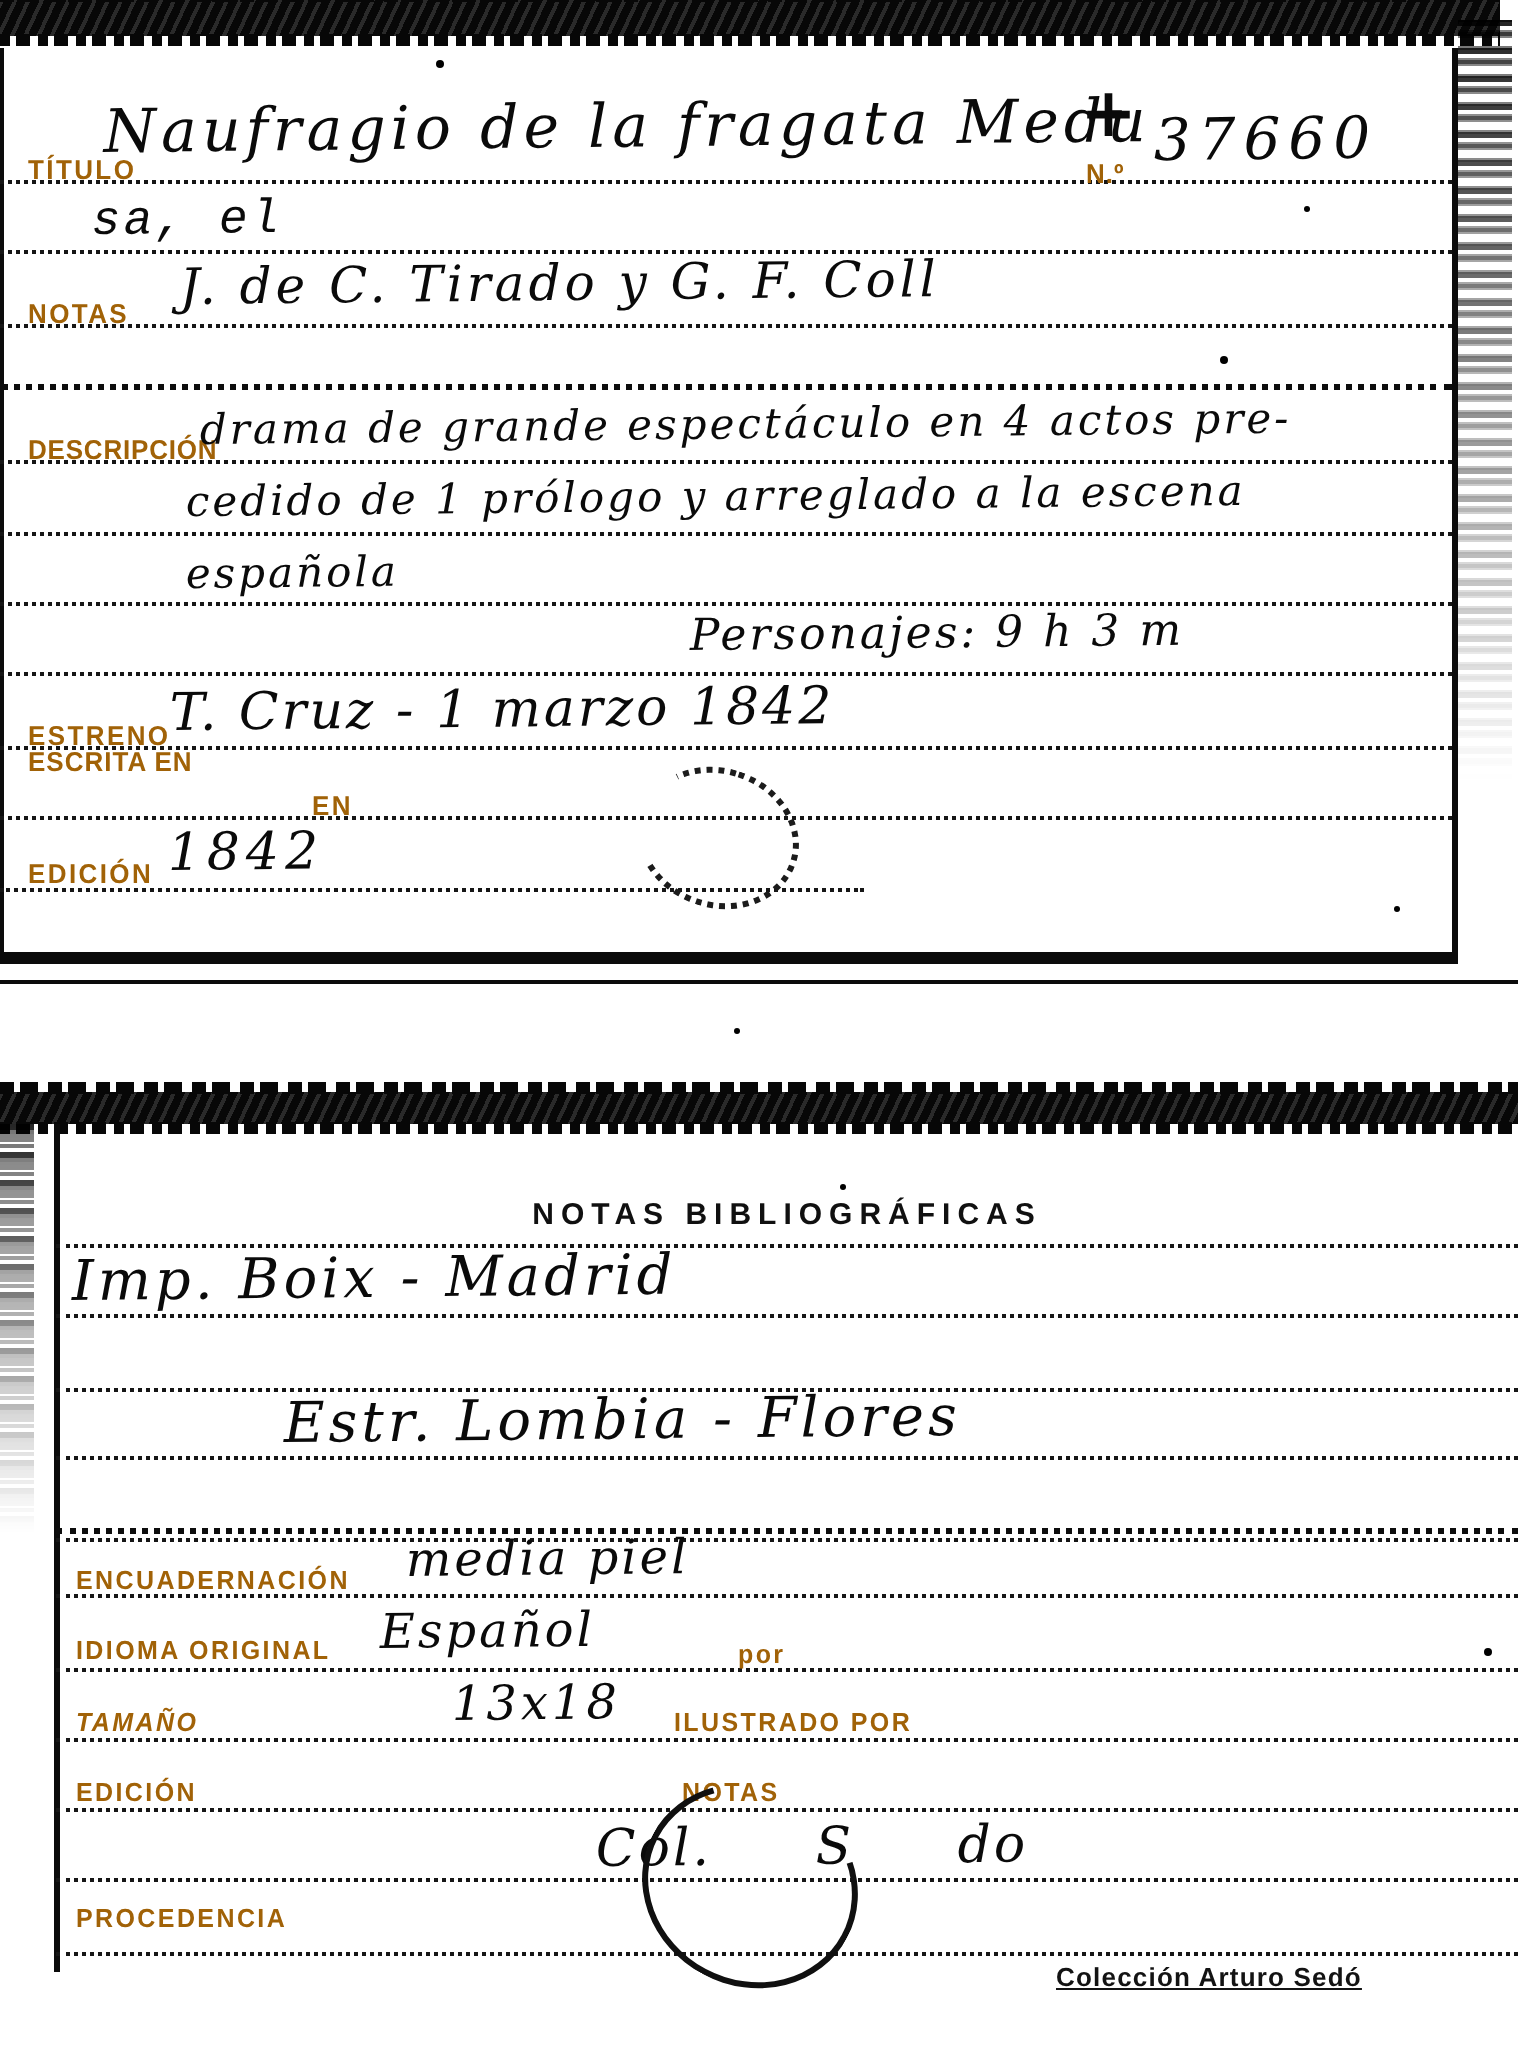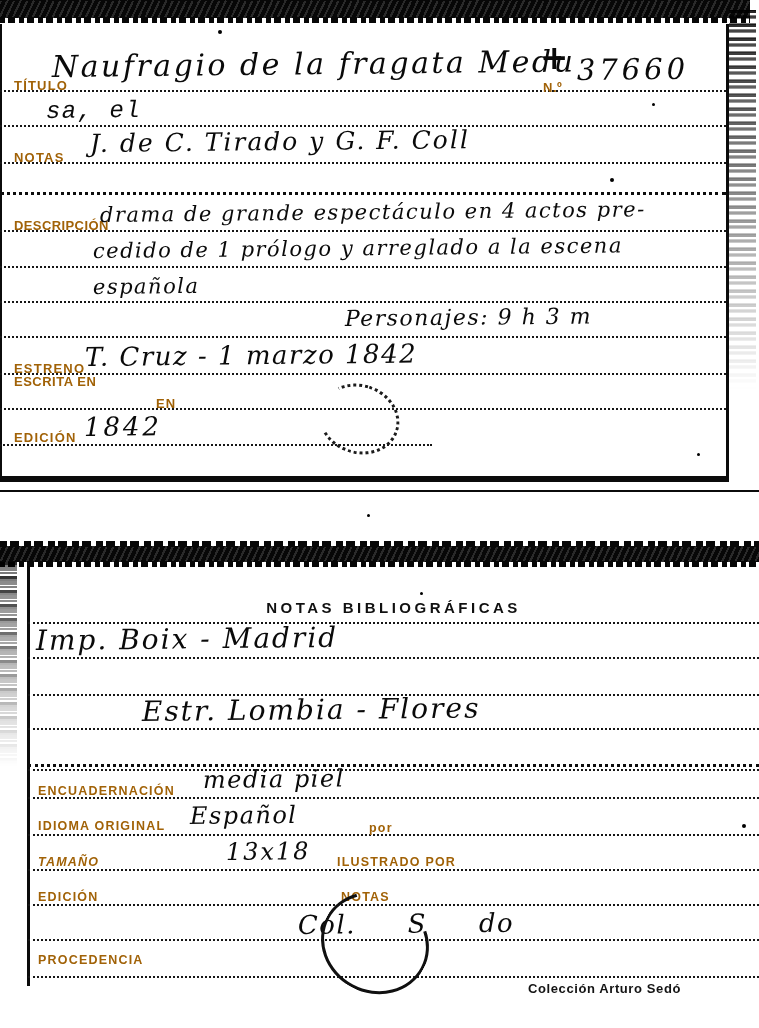--- a/index.html
+++ b/index.html
@@ -148,21 +148,21 @@
     <div class="label label-sm" style="left:337px;top:854px;">ILUSTRADO POR</div>
 
     <div class="label label-sm" style="left:38px;top:889px;">EDICIÓN</div>
     <div class="label label-sm" style="left:341px;top:889px;">NOTAS</div>
 
     <div class="label label-sm" style="left:38px;top:952px;">PROCEDENCIA</div>
     <div class="hw gap-word" style="left:298px;top:912px;font-size:26px;">Col. S do</div>
 
     <div class="stamp" style="left:320px;top:893px;width:104px;height:94px;border:3px solid #101010;transform:rotate(28deg);border-top-color:transparent;"></div>
 
-    <div class="credit" style="left:528px;top:981px;">Colección Arturo Sedó</div>
+    <div class="credit" style="left:528px;top:981px;text-decoration:underline;">Colección Arturo Sedó</div>
   </div>
 
   <div class="dot" style="left:218px;top:30px;width:4px;height:4px;"></div>
   <div class="dot" style="left:652px;top:103px;width:3px;height:3px;"></div>
   <div class="dot" style="left:610px;top:178px;width:4px;height:4px;"></div>
   <div class="dot" style="left:697px;top:453px;width:3px;height:3px;"></div>
   <div class="dot" style="left:367px;top:514px;width:3px;height:3px;"></div>
   <div class="dot" style="left:742px;top:824px;width:4px;height:4px;"></div>
   <div class="dot" style="left:420px;top:592px;width:3px;height:3px;"></div>
 

